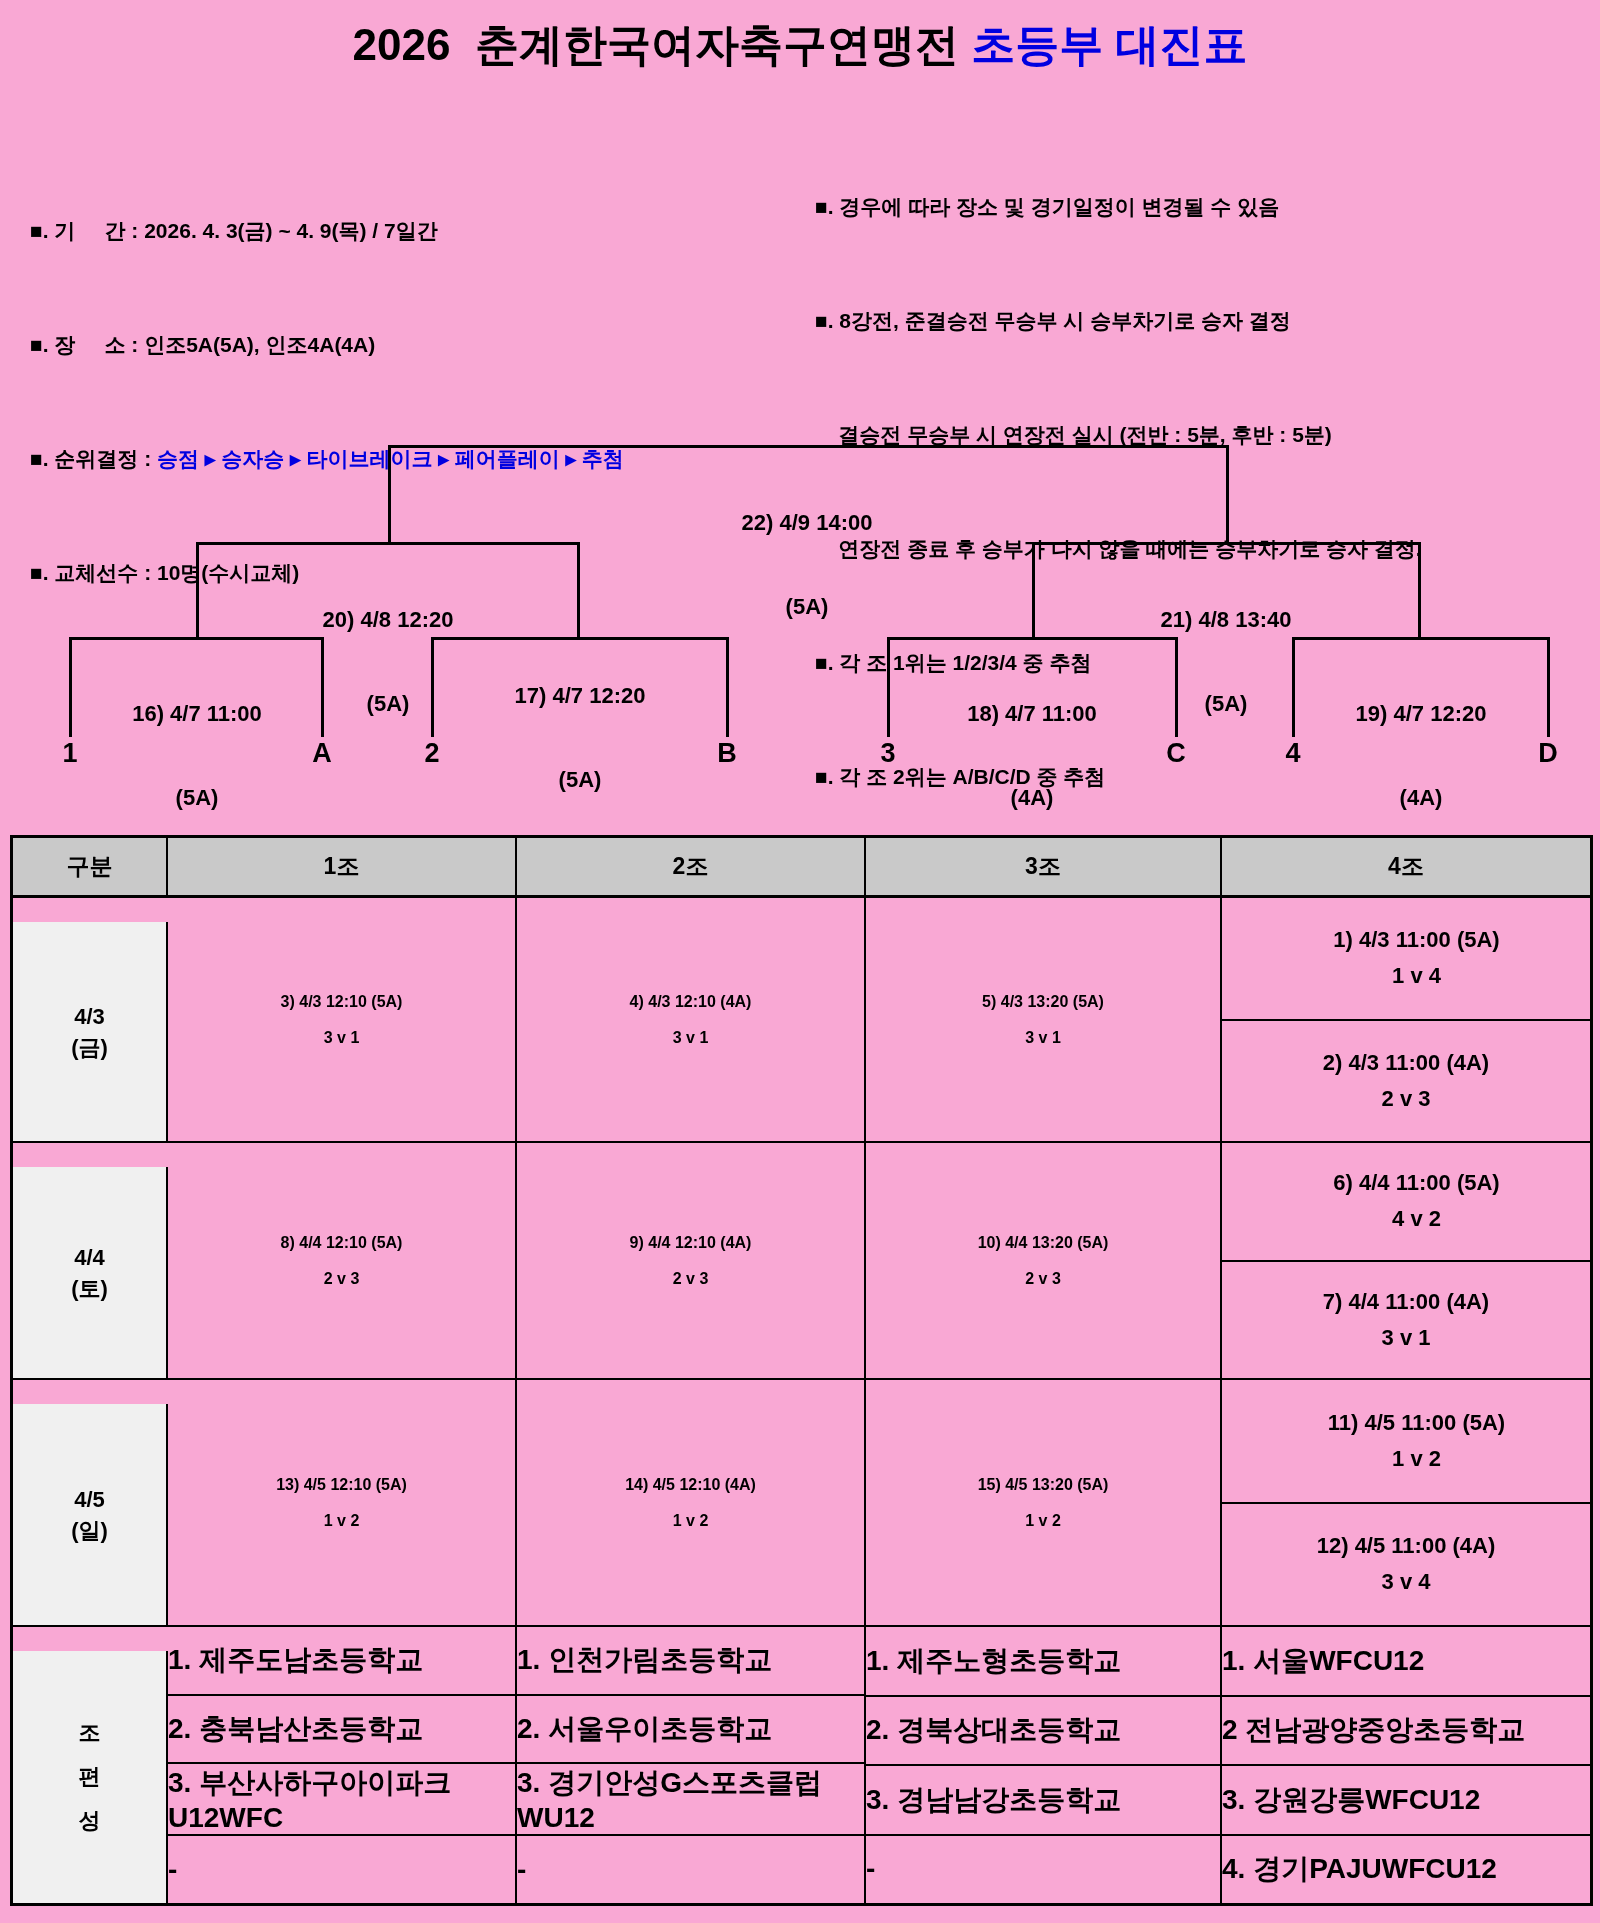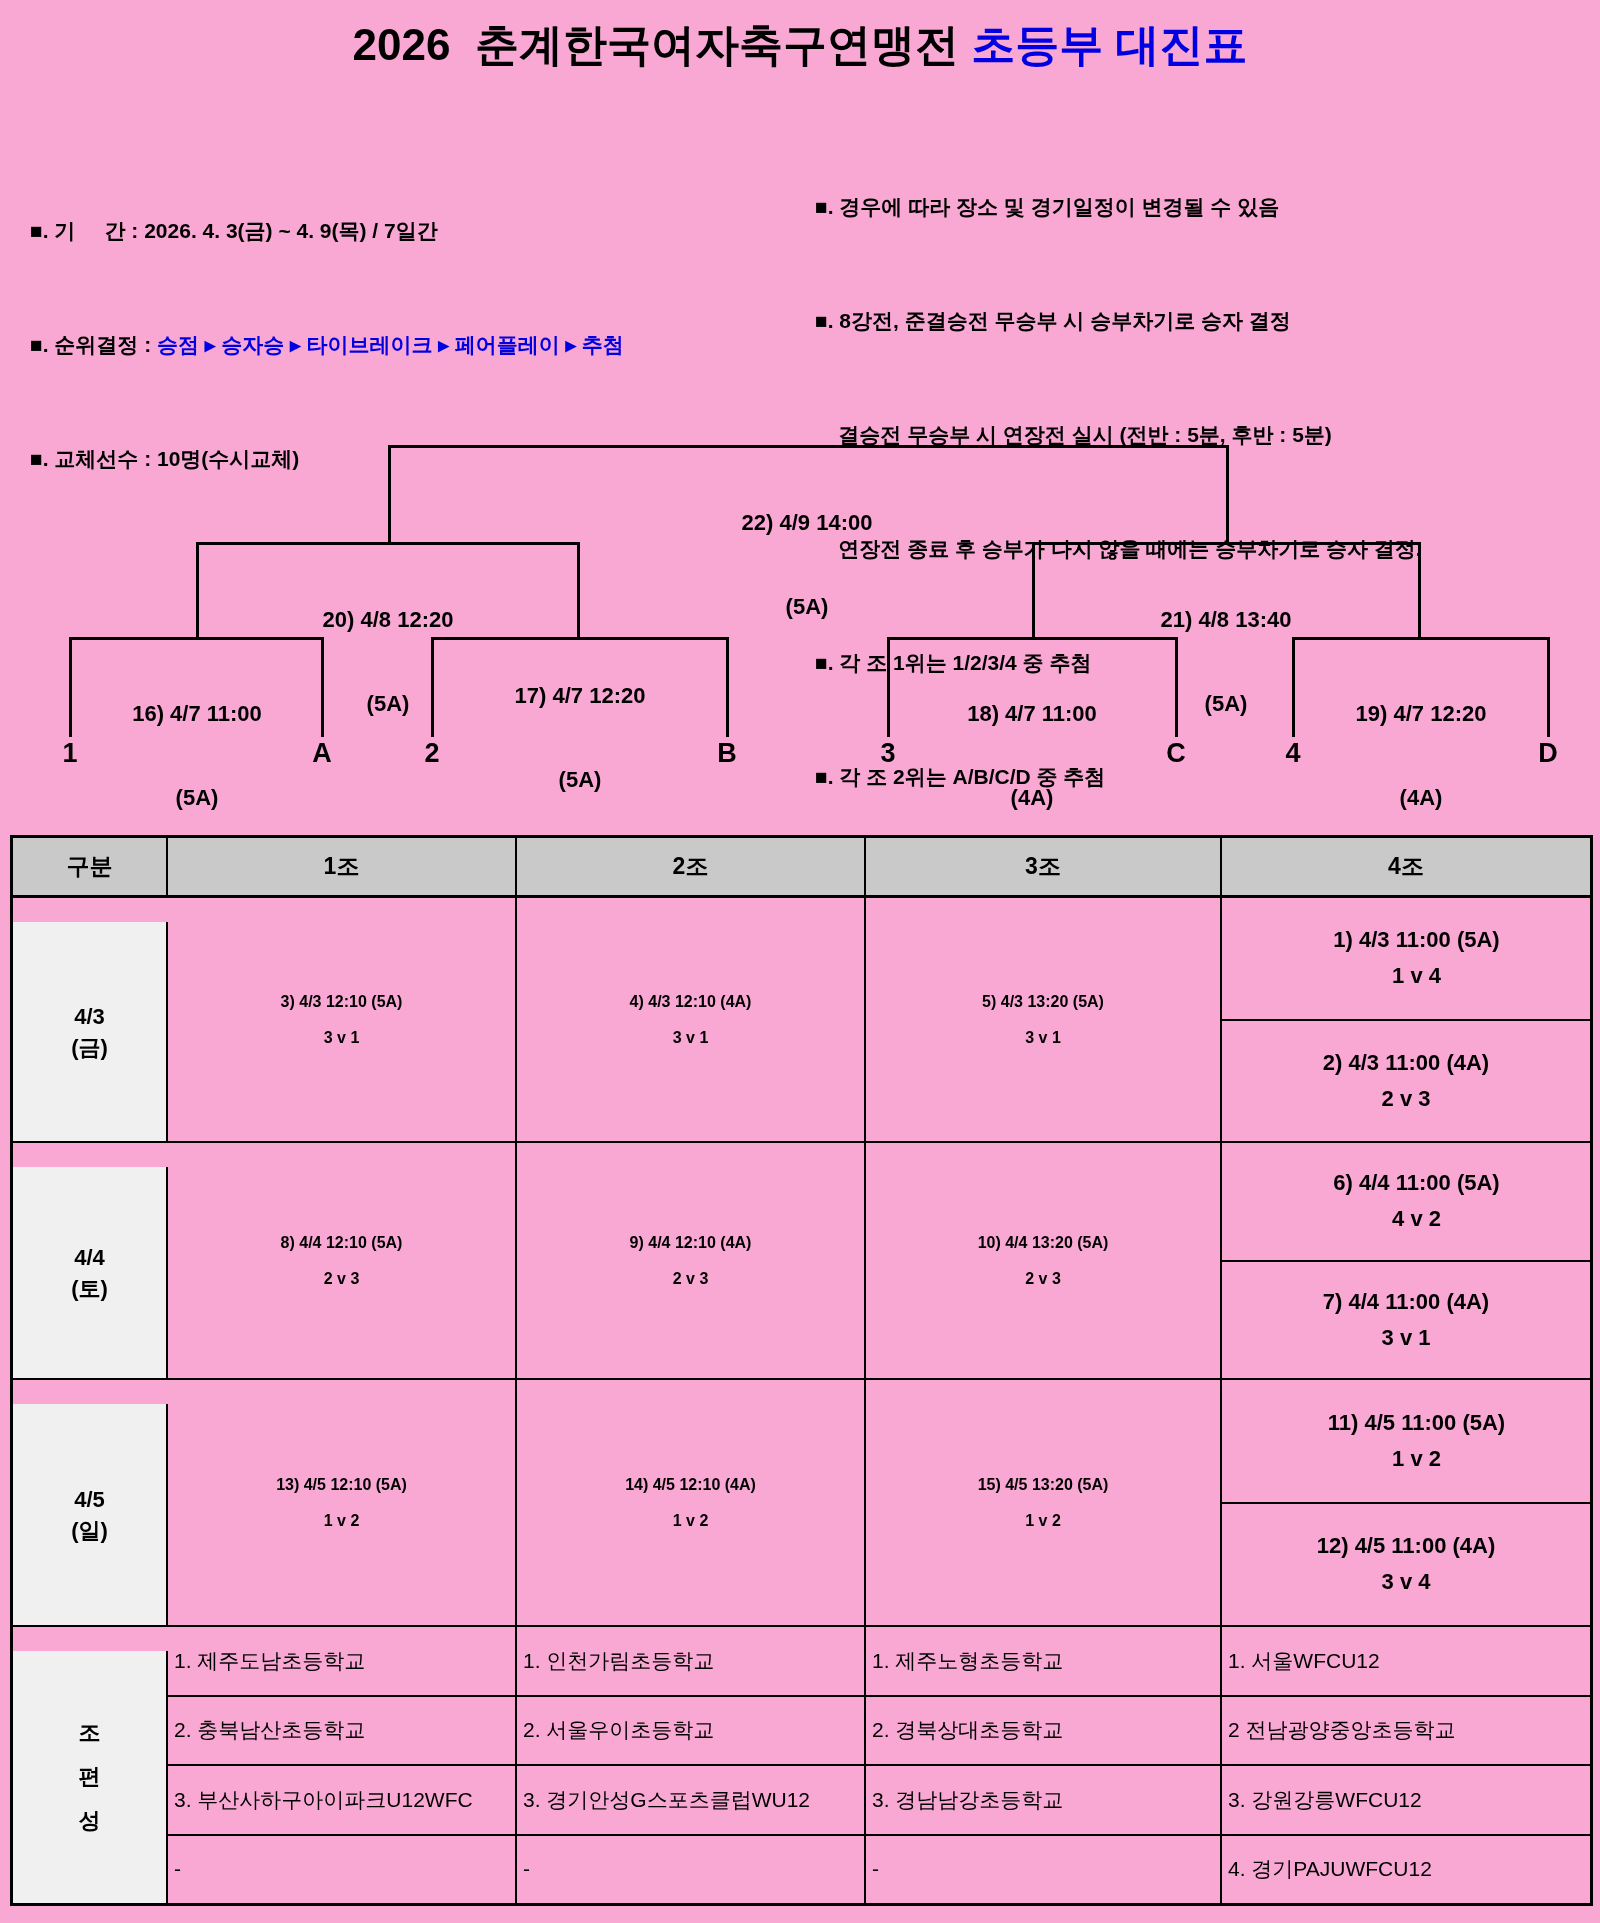--- a/index.html
+++ b/index.html
@@ -38,32 +38,33 @@
   .mcell{border-right:2px solid #000;border-bottom:2px solid #000;display:flex;flex-direction:column;
          align-items:center;justify-content:center;font-weight:bold;font-size:16px;line-height:36px;
          text-align:center;}
   .g4cell{border-bottom:2px solid #000;display:flex;flex-direction:column;}
   .g4cell .half{flex:1;display:flex;flex-direction:column;align-items:center;justify-content:center;
          font-weight:bold;font-size:22px;line-height:36px;text-align:center;}
   .g4cell .half.top{border-bottom:2px solid #000;padding-left:21px;}
   .tcell{border-right:2px solid #000;border-bottom:none;display:flex;flex-direction:column;}
   .tcell.last{border-right:none;}
   .tcell .srow{flex:1;border-bottom:2px solid #000;display:flex;align-items:center;
-         padding-left:6px;font-weight:normal;font-size:21px;}
+         padding-left:0;font-weight:bold;font-size:28px;}
   .tcell .srow:last-child{border-bottom:none;}
 </style>
 </head>
 <body>
 
 <div class="page">
 
   <div class="title"><span>2026  춘계한국여자축구연맹전 </span><span class="blue">초등부 대진표</span></div>
 
   <div class="info info-left">
     <div>■. 기     간 : 2026. 4. 3(금) ~ 4. 9(목) / 7일간</div>
+    <div>■. 장     소 : 인조5A(5A), 인조4A(4A)</div>
     <div><span>■. 순위결정 : </span><span class="blue">승점 ▸ 승자승 ▸ 타이브레이크 ▸ 페어플레이 ▸ 추첨</span></div>
     <div>■. 교체선수 : 10명(수시교체)</div>
   </div>
 
   <div class="info info-right">
     <div>■. 경우에 따라 장소 및 경기일정이 변경될 수 있음</div>
     <div>■. 8강전, 준결승전 무승부 시 승부차기로 승자 결정</div>
     <div>    결승전 무승부 시 연장전 실시 (전반 : 5분, 후반 : 5분)</div>
     <div>    연장전 종료 후 승부가 나지 않을 때에는 승부차기로 승자 결정.</div>
     <div>■. 각 조 1위는 1/2/3/4 중 추첨</div>

